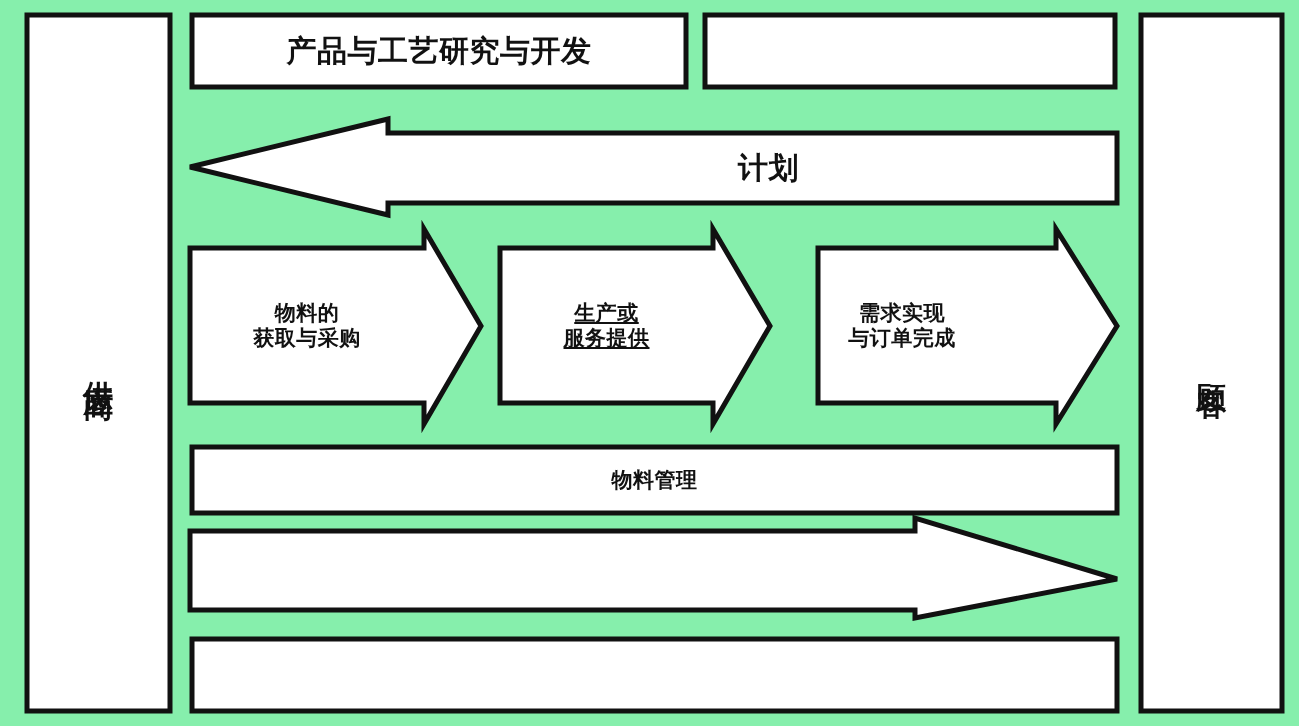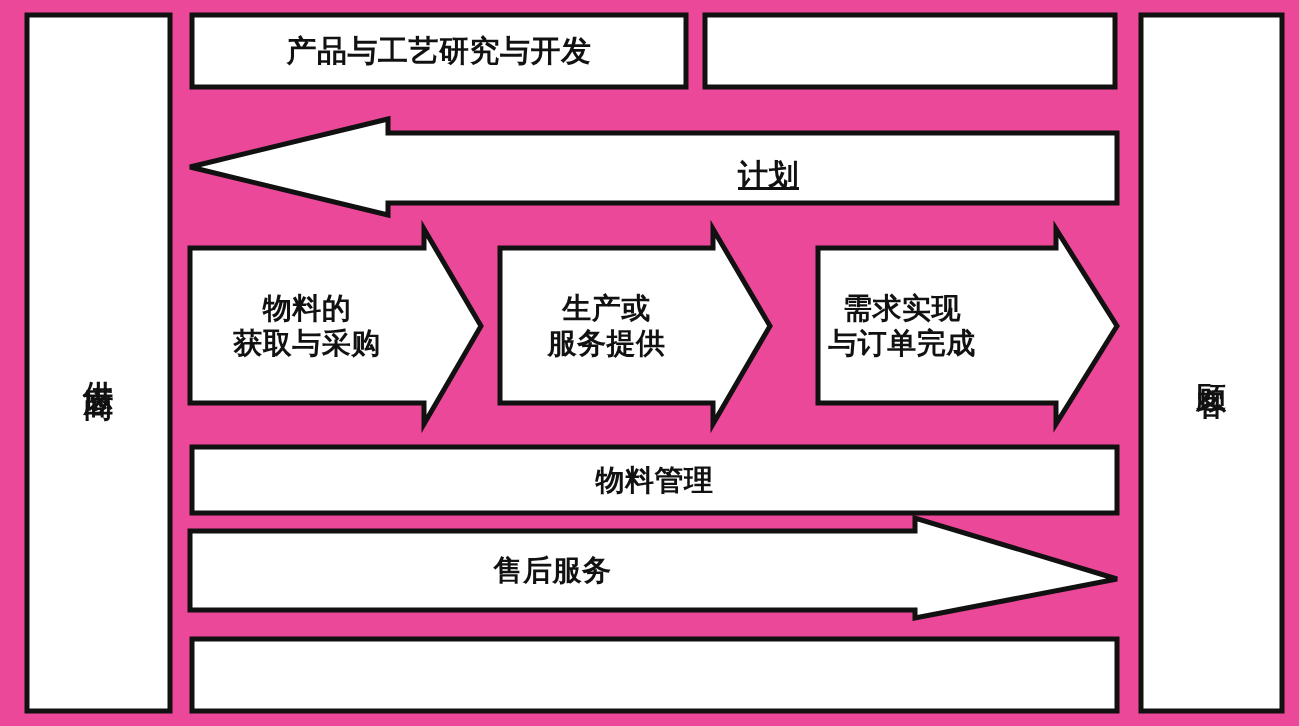--- a/index.html
+++ b/index.html
@@ -10,21 +10,21 @@
   body {
     width: 1299px;
     height: 726px;
     font-family: "Liberation Serif", "DejaVu Serif", serif;
     overflow: hidden;
   }
   #canvas {
     position: relative;
     width: 1299px;
     height: 726px;
-    background: #ec4899;
+    background: #86efac;
   }
   #canvas > svg {
     position: absolute;
     left: 0;
     top: 0;
   }
   .lbl {
     position: absolute;
     display: flex;
     align-items: center;
@@ -37,21 +37,21 @@
     white-space: pre-line;
     letter-spacing: 0.5px;
     pointer-events: none;
   }
   .lbl-v {
     writing-mode: vertical-rl;
     text-orientation: upright;
     letter-spacing: 4px;
   }
   .f30 { font-size: 30px; }
-  .f29 { font-size: 29px; }
+  .f29 { font-size: 21px; }
 </style>
 </head>
 <body>
 
 <div id="canvas">
 
   <svg width="1299" height="726" viewBox="0 0 1299 726">
     <g fill="#ffffff" stroke="#111111" stroke-width="5" stroke-linejoin="miter">
 
       <rect x="27" y="15" width="143" height="696"></rect>
@@ -78,29 +78,28 @@
     </g>
   </svg>
 
   <div class="lbl lbl-v f30" style="left:27px; top:15px; width:143px; height:696px;">供应商</div>
 
   <div class="lbl lbl-v f30" style="left:1141px; top:15px; width:141px; height:696px;">顾客</div>
 
   <div class="lbl f30" style="left:192px; top:15px; width:494px; height:72px;">产品与工艺研究与开发</div>
 
 
-  <div class="lbl f30" style="left:420px; top:140px; width:697px; height:70px;text-decoration:underline;">计划</div>
+  <div class="lbl f30" style="left:420px; top:133px; width:697px; height:70px;">计划</div>
 
   <div class="lbl f29" style="left:190px; top:248px; width:234px; height:155px;">物料的
 获取与采购</div>
 
-  <div class="lbl f29" style="left:500px; top:248px; width:213px; height:155px;">生产或
+  <div class="lbl f29" style="left:500px; top:248px; width:213px; height:155px;text-decoration:underline;">生产或
 服务提供</div>
 
   <div class="lbl f29" style="left:783px; top:248px; width:238px; height:155px;">需求实现
 与订单完成</div>
 
   <div class="lbl f29" style="left:192px; top:447px; width:925px; height:66px;">物料管理</div>
 
-  <div class="lbl f29" style="left:190px; top:531px; width:725px; height:79px;">售后服务</div>
 
 
 </div>
 
 </body></html>

